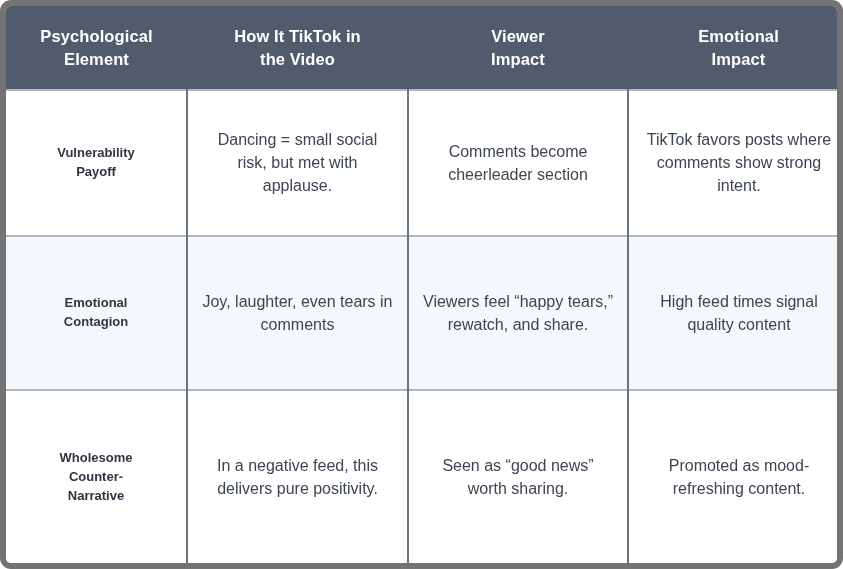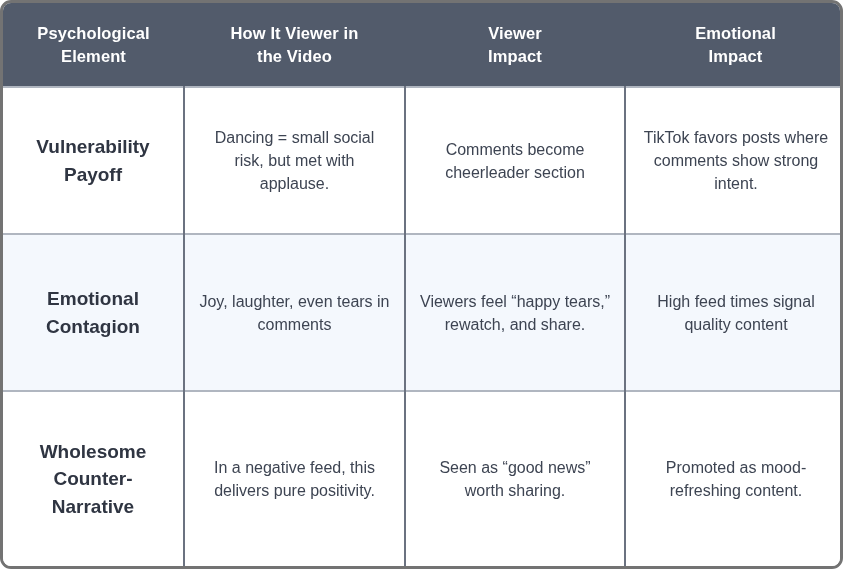--- a/index.html
+++ b/index.html
@@ -11,21 +11,21 @@
     width: 843px;
     height: 569px;
     overflow: hidden;
     font-family: "Liberation Sans", sans-serif;
   }
 
   .table-wrap {
     width: 843px;
     height: 569px;
     box-sizing: border-box;
-    border: 3px solid #737373;
+    border: 6px solid #737373;
     border-radius: 11px;
     overflow: hidden;
     background: #ffffff;
   }
 
   table.psych-table {
     width: 100%;
     height: 100%;
     border-collapse: collapse;
     table-layout: fixed;
@@ -67,21 +67,21 @@
     font-size: 16px;
     line-height: 1.44;
     color: #3d4452;
     border-left: 2px solid #6b7280;
   }
 
   tbody td.first-col {
     border-left: none;
     font-weight: bold;
     color: #2f3542;
-    font-size: 19px;
+    font-size: 13px;
     line-height: 1.45;
   }
 
   tbody tr.r1 { height: 113px; }
   tbody tr.r2 { height: 120px; padding-left: 15px; }
   tbody tr.r3 { height: 134px; border-radius: 20px; }
   tbody tr.r4 { height: 118px; }
 
   .nowrap-hint { white-space: pre-line; }
 </style>
@@ -93,21 +93,21 @@
     <colgroup>
       <col class="c1">
         <col class="c2">
         <col class="c3">
         <col class="c4">
     </colgroup>
     <thead>
       <tr class="header-row">
         <th class="nowrap-hint">Psychological
 Element</th>
-        <th class="nowrap-hint">How It Viewer in
+        <th class="nowrap-hint">How It TikTok in
 the Video</th>
         <th class="nowrap-hint">Viewer
 Impact</th>
         <th class="nowrap-hint">Emotional
 Impact</th>
       </tr>
     </thead>
     <tbody>
       <tr class="row-odd r1">
         <td class="first-col nowrap-hint">Vulnerability

